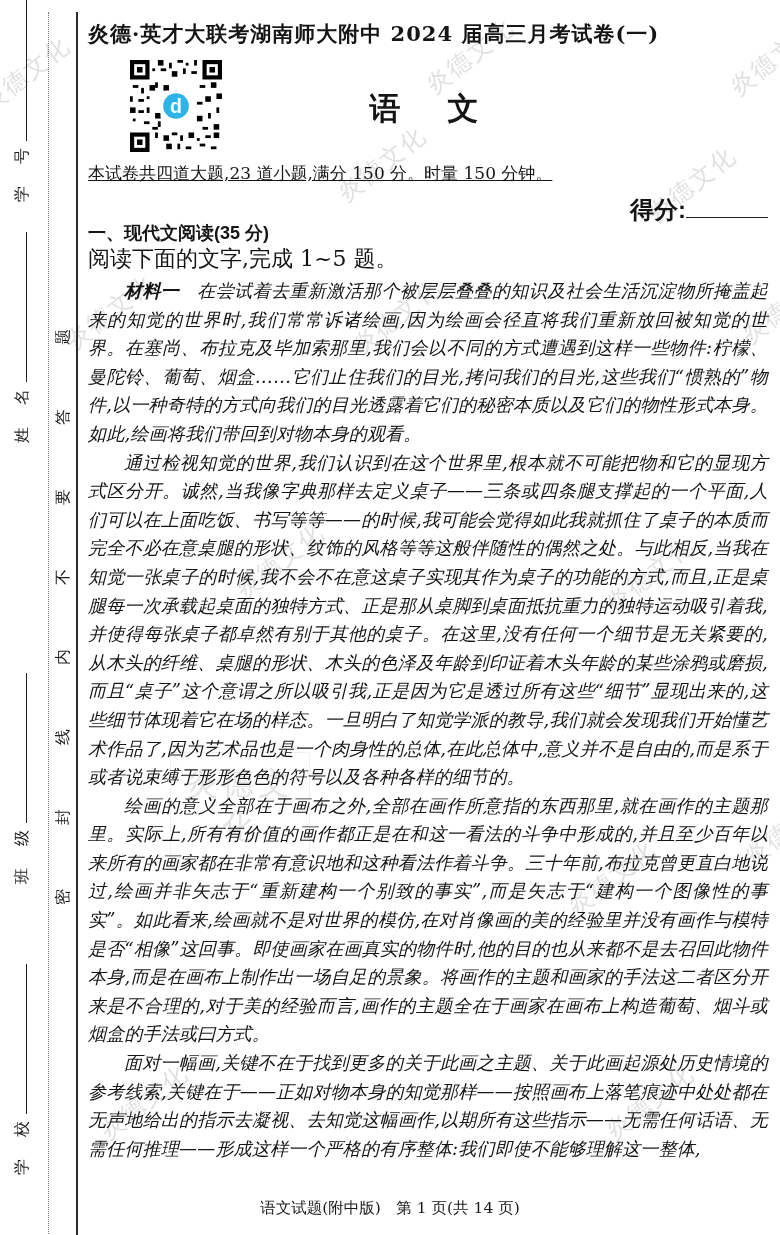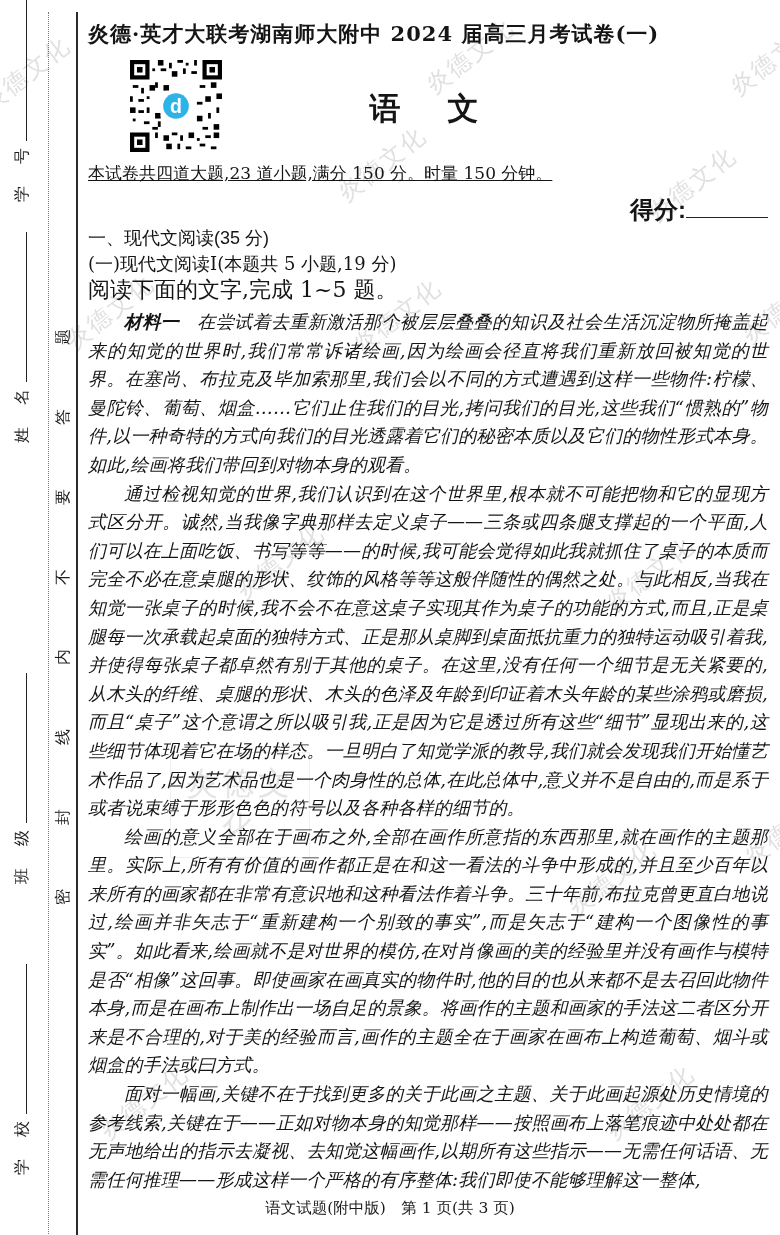--- a/index.html
+++ b/index.html
@@ -36,21 +36,21 @@
   .exam-title { margin-top:20px; text-align:left; font-size:21px; font-weight:700;
                 letter-spacing:1px; font-family:"DejaVu Serif",serif; }
   .subject-title { margin-top:40px; text-align:center; font-size:31px; font-weight:700;
                    letter-spacing:8px; font-family:"Liberation Sans",sans-serif; }
   .exam-info { margin-top:31px; text-align:left; font-size:17px; line-height:24px;text-decoration:underline; }
 
   .score-row { margin-top:9px; text-align:right; font-size:24px; height:26px; }
   .score-label { font-weight:700; font-family:"Liberation Sans",sans-serif; }
   .score-blank { display:inline-block; width:82px; border-bottom:1.5px solid #222; height:18px; }
 
-  .sec-heading { margin-top:5px; font-size:18px; line-height:26px; font-weight:400;
+  .sec-heading { font-size:18px; line-height:26px; font-weight:700;
                  font-family:"Liberation Sans",sans-serif; }
   .sec-sub { font-size:18px; line-height:26px; }
   .sec-instr { font-size:22px; line-height:26px; }
 
   .material { margin-top:5px;font-style:italic; }
   .para { font-size:18px; line-height:28.6px; text-align:justify; text-indent:2em;
           letter-spacing:.2px; }
   .material-label { font-weight:700; font-family:"Liberation Sans",sans-serif; margin-right:1em; }
 
   .page-footer { position:absolute; left:0; right:0; bottom:16px; text-align:center;
@@ -180,26 +180,25 @@
 
     <h2 class="subject-title">语　文</h2>
 
     <p class="exam-info">本试卷共四道大题,23 道小题,满分 150 分。时量 150 分钟。</p>
 
     <div class="score-row">
       <span class="score-label">得分:</span><span class="score-blank"></span>
     </div>
 
     <p class="sec-heading">一、现代文阅读(35 分)</p>
-    <p class="sec-sub">(一)现代文阅读Ⅰ(本题共 5 小题,19 分)</p>
     <p class="sec-instr">阅读下面的文字,完成 1~5 题。</p>
 
     <div class="material">
       <p class="para"><span class="material-label">材料一</span><span>在尝试着去重新激活那个被层层叠叠的知识及社会生活沉淀物所掩盖起来的知觉的世界时,我们常常诉诸绘画,因为绘画会径直将我们重新放回被知觉的世界。在塞尚、布拉克及毕加索那里,我们会以不同的方式遭遇到这样一些物件:柠檬、曼陀铃、葡萄、烟盒……它们止住我们的目光,拷问我们的目光,这些我们“惯熟的”物件,以一种奇特的方式向我们的目光透露着它们的秘密本质以及它们的物性形式本身。如此,绘画将我们带回到对物本身的观看。</span></p>
       <p class="para">通过检视知觉的世界,我们认识到在这个世界里,根本就不可能把物和它的显现方式区分开。诚然,当我像字典那样去定义桌子——三条或四条腿支撑起的一个平面,人们可以在上面吃饭、书写等等——的时候,我可能会觉得如此我就抓住了桌子的本质而完全不必在意桌腿的形状、纹饰的风格等等这般伴随性的偶然之处。与此相反,当我在知觉一张桌子的时候,我不会不在意这桌子实现其作为桌子的功能的方式,而且,正是桌腿每一次承载起桌面的独特方式、正是那从桌脚到桌面抵抗重力的独特运动吸引着我,并使得每张桌子都卓然有别于其他的桌子。在这里,没有任何一个细节是无关紧要的,从木头的纤维、桌腿的形状、木头的色泽及年龄到印证着木头年龄的某些涂鸦或磨损,而且“桌子”这个意谓之所以吸引我,正是因为它是透过所有这些“细节”显现出来的,这些细节体现着它在场的样态。一旦明白了知觉学派的教导,我们就会发现我们开始懂艺术作品了,因为艺术品也是一个肉身性的总体,在此总体中,意义并不是自由的,而是系于或者说束缚于形形色色的符号以及各种各样的细节的。</p>
       <p class="para">绘画的意义全部在于画布之外,全部在画作所意指的东西那里,就在画作的主题那里。实际上,所有有价值的画作都正是在和这一看法的斗争中形成的,并且至少百年以来所有的画家都在非常有意识地和这种看法作着斗争。三十年前,布拉克曾更直白地说过,绘画并非矢志于“重新建构一个别致的事实”,而是矢志于“建构一个图像性的事实”。如此看来,绘画就不是对世界的模仿,在对肖像画的美的经验里并没有画作与模特是否“相像”这回事。即使画家在画真实的物件时,他的目的也从来都不是去召回此物件本身,而是在画布上制作出一场自足的景象。将画作的主题和画家的手法这二者区分开来是不合理的,对于美的经验而言,画作的主题全在于画家在画布上构造葡萄、烟斗或烟盒的手法或曰方式。</p>
       <p class="para">面对一幅画,关键不在于找到更多的关于此画之主题、关于此画起源处历史情境的参考线索,关键在于——正如对物本身的知觉那样——按照画布上落笔痕迹中处处都在无声地给出的指示去凝视、去知觉这幅画作,以期所有这些指示——无需任何话语、无需任何推理——形成这样一个严格的有序整体:我们即使不能够理解这一整体,</p>
     </div>
   </div>
 
-  <div class="page-footer">语文试题(附中版)　第 1 页(共 3 页)</div>
+  <div class="page-footer">语文试题(附中版)　第 1 页(共 14 页)</div>
 
 </div>
 
 </body></html>

